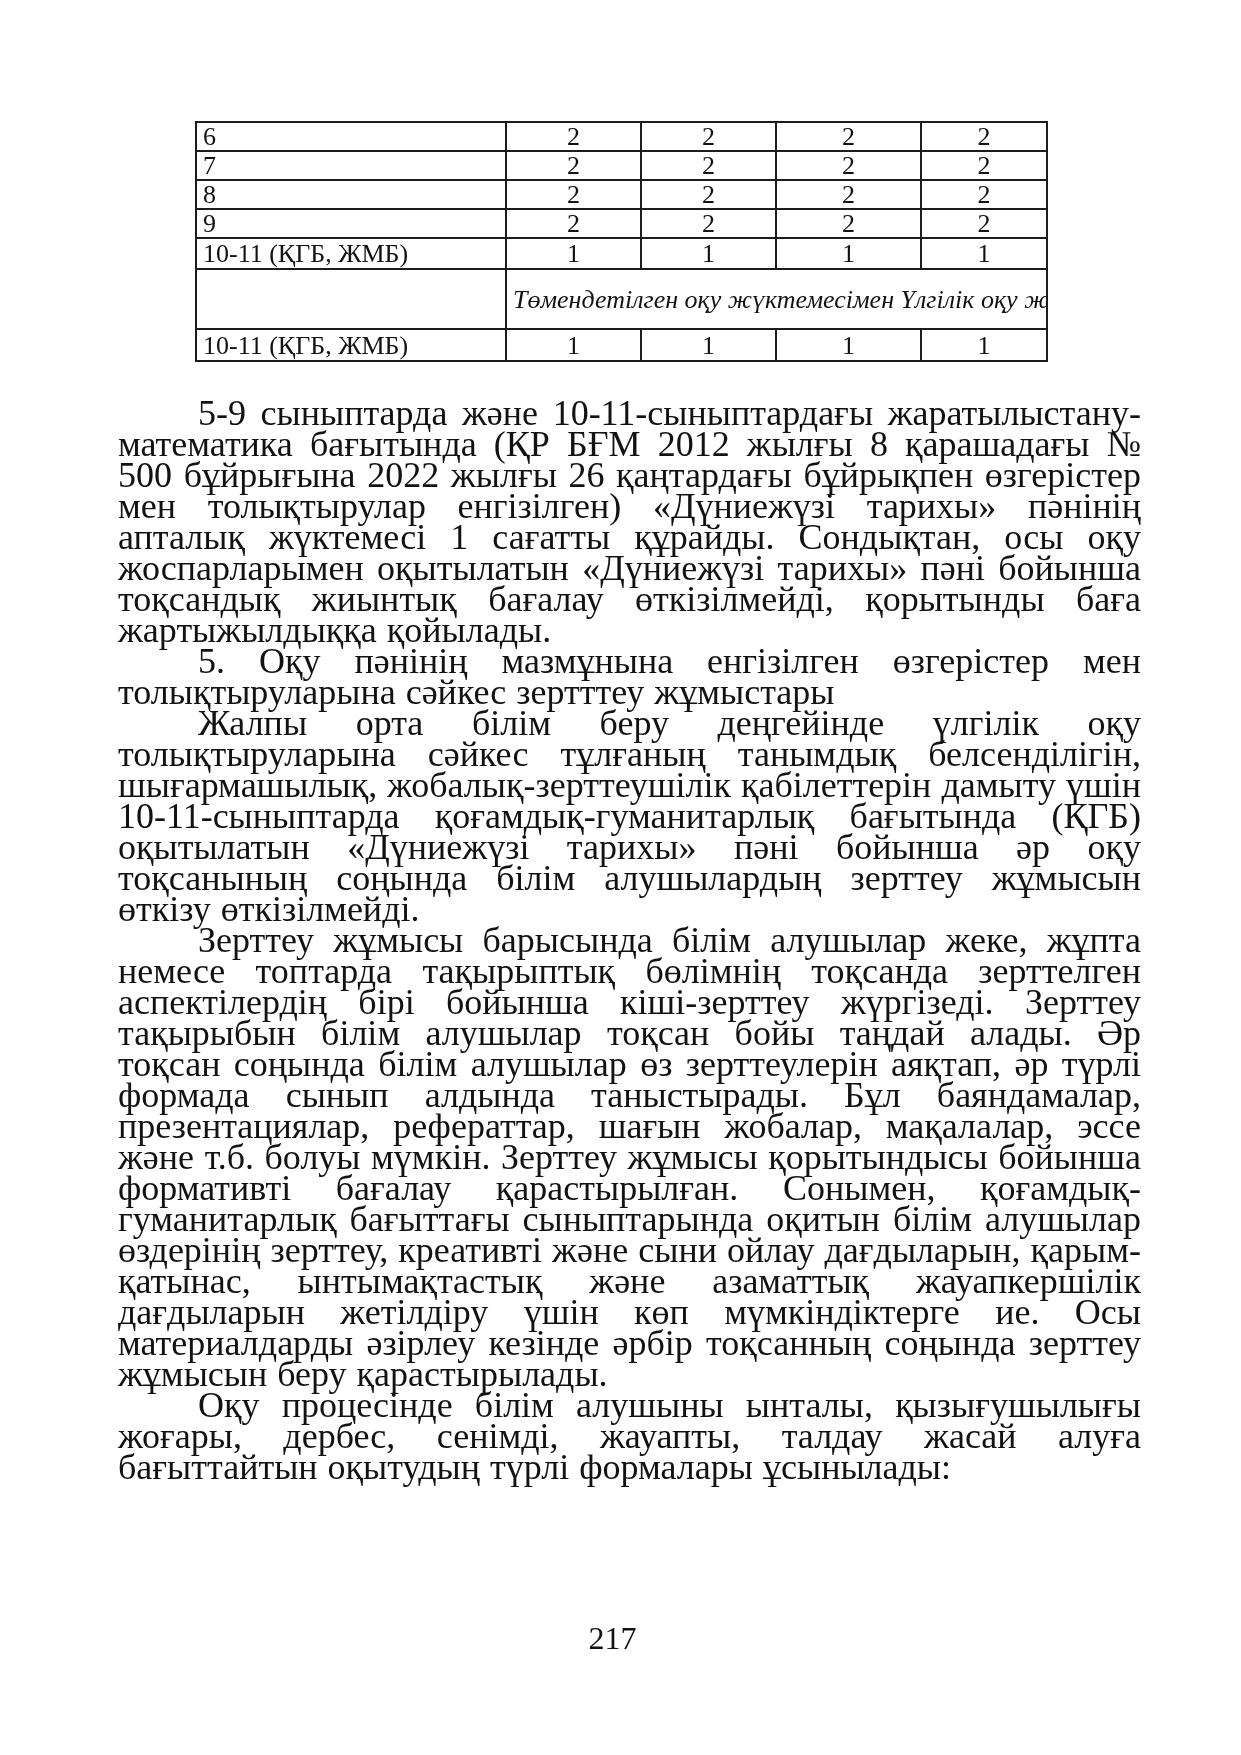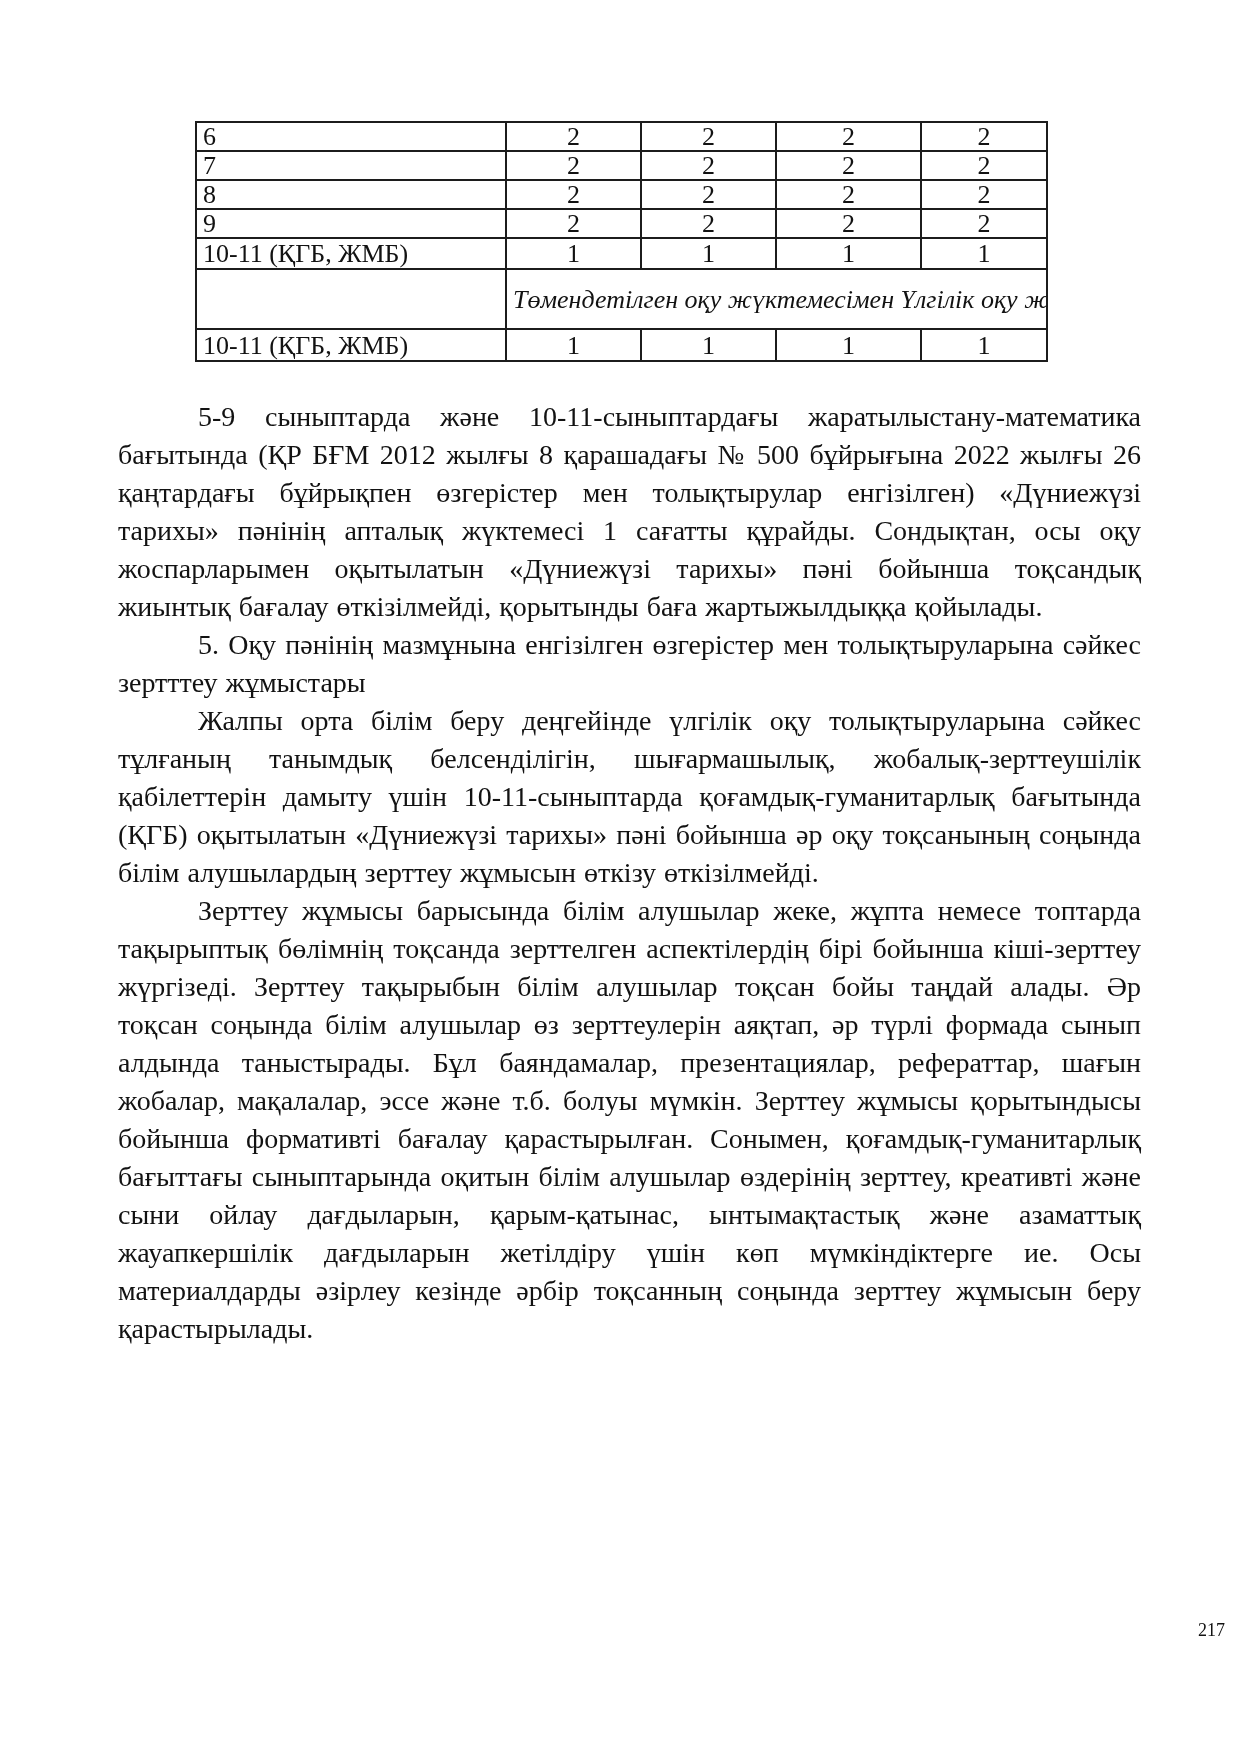--- a/index.html
+++ b/index.html
@@ -46,34 +46,34 @@
     font-size: 27px;
     line-height: 29px;
     padding: 2px 8px;
     white-space: normal;
     height: 58px;
     vertical-align: top;
   }
   .paragraphs { margin-top: 36px; }
   .paragraphs p {
     margin: 0;
-    font-size: 28px;
-    line-height: 38px;
+    font-size: 36px;
+    line-height: 31px;
     text-align: justify;
     text-indent: 80px;
     word-spacing: 1px;
   }
   .it { }
   .page-number {
     position: absolute;
     left: 0;
     right: 16px;
     top: 1620px;
-    text-align: right;
-    font-size: 18px;
+    text-align: center;
+    font-size: 32px;
   }
 </style>
 </head>
 <body>
 
 <div class="page">
   <div class="content">
 
     <table class="hours">
       <colgroup>
@@ -139,17 +139,20 @@
       </p>
       <p>
         <span class="it">5. Оқу пәнінің мазмұнына енгізілген өзгерістер мен толықтыруларына сәйкес зертттеу жұмыстары</span>
       </p>
       <p>
         <span>Жалпы орта білім беру деңгейінде үлгілік оқу толықтыруларына сәйкес тұлғаның танымдық белсенділігін, шығармашылық, жобалық-зерттеушілік қабілеттерін дамыту үшін </span><span class="it">10-11-сыныптарда қоғамдық-гуманитарлық бағытында (ҚГБ) оқытылатын «Дүниежүзі тарихы» пәні бойынша</span><span> әр оқу тоқсанының соңында білім алушылардың зерттеу жұмысын өткізу өткізілмейді.</span>
       </p>
       <p>
         <span>Зерттеу жұмысы барысында білім алушылар жеке, жұпта немесе топтарда тақырыптық бөлімнің тоқсанда зерттелген аспектілердің бірі бойынша кіші-зерттеу жүргізеді. Зерттеу тақырыбын білім алушылар тоқсан бойы таңдай алады. Әр тоқсан соңында білім алушылар өз зерттеулерін аяқтап, әр түрлі формада сынып алдында таныстырады. Бұл баяндамалар, презентациялар, рефераттар, шағын жобалар, мақалалар, эссе және т.б. болуы мүмкін. </span><span class="it">Зерттеу жұмысы қорытындысы бойынша формативті бағалау қарастырылған</span><span>. Сонымен, қоғамдық-гуманитарлық бағыттағы сыныптарында оқитын білім алушылар өздерінің зерттеу, креативті және сыни ойлау дағдыларын, қарым-қатынас, ынтымақтастық және азаматтық жауапкершілік дағдыларын жетілдіру үшін көп мүмкіндіктерге ие. Осы материалдарды әзірлеу кезінде әрбір тоқсанның соңында зерттеу жұмысын беру қарастырылады.</span>
       </p>
+      <p>
+        <span class="it">Оқу процесінде білім алушыны ынталы, қызығушылығы жоғары, дербес, сенімді, жауапты, талдау жасай алуға бағыттайтын оқытудың түрлі формалары ұсынылады:</span>
+      </p>
     </div>
   </div>
 
   <div class="page-number">217</div>
 </div>
 
 </body></html>

